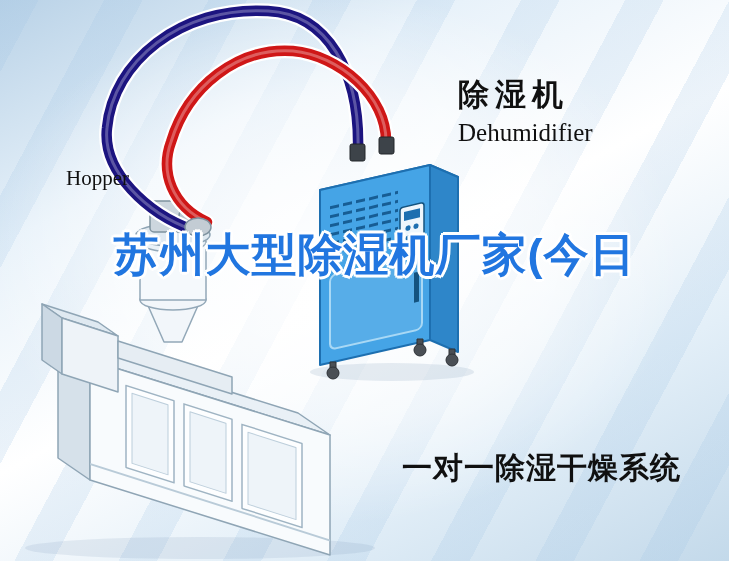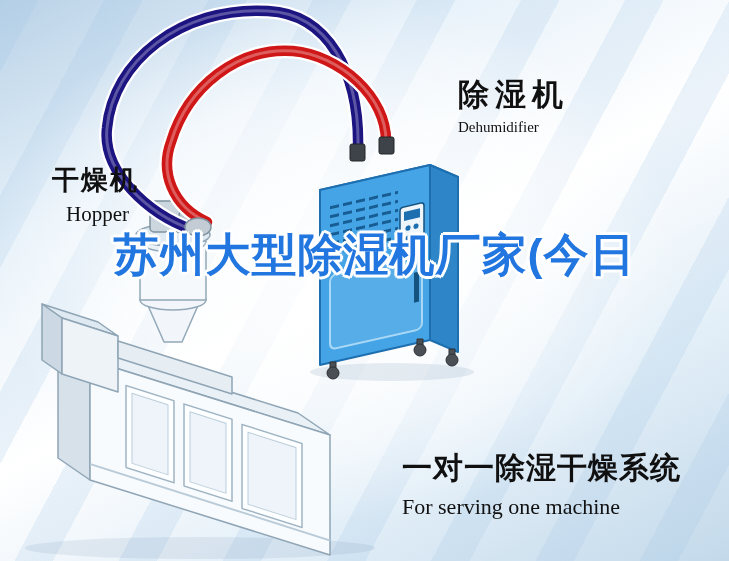--- a/index.html
+++ b/index.html
@@ -14,21 +14,21 @@
       repeating-linear-gradient(118deg, rgba(158,195,228,0.20) 0px, rgba(158,195,228,0.20) 34px, rgba(255,255,255,0) 34px, rgba(255,255,255,0) 92px),
       linear-gradient(152deg,#b9d2e7 0%, #e8f2fa 26%, #ffffff 50%, #e3eff8 74%, #c3d9ea 100%);
   }
   svg{position:absolute;left:0;top:0;}
   .txt{position:absolute;z-index:5;}
   .cjk-label{font-weight:bold;color:#101010;letter-spacing:2px;}
   .serif-label{font-family:"Liberation Serif", serif;color:#101010;}
   .hopper-cn{font-size:27px;}
   .hopper-en{font-size:21px;margin-top:4px;margin-left:14px;}
   .dehum-cn{font-size:31px;letter-spacing:6px;}
-  .dehum-en{font-size:15px;margin-top:3px;}
+  .dehum-en{font-size:25px;margin-top:3px;}
   .watermark{
     left:0;right:0;top:228px;
     text-align:center;
     font-weight:bold;
     font-size:45px;
     line-height:1.18;
     letter-spacing:1px;
     color:#2176e0;
     text-shadow:
       -2px -2px 0 #fff, 2px -2px 0 #fff, -2px 2px 0 #fff, 2px 2px 0 #fff,
@@ -128,31 +128,29 @@
       <path d="M 207,222 C 172,206 160,172 171,142 C 188,86 238,47 293,51 C 338,55 388,96 386,144" stroke="#cf1717" stroke-width="10.5"></path>
       <path d="M 207,222 C 172,206 160,172 171,142 C 188,86 238,47 293,51 C 338,55 388,96 386,144" stroke="rgba(255,255,255,0.30)" stroke-width="3"></path>
     </g>
 
     <ellipse cx="198" cy="227" rx="13" ry="9" fill="#c3ccd4" stroke="#7e929f" stroke-width="1.5"></ellipse>
     <rect x="350" y="144" width="15" height="17" rx="2" fill="#3d4349" stroke="#23272b" stroke-width="1"></rect>
     <rect x="379" y="137" width="15" height="17" rx="2" fill="#3d4349" stroke="#23272b" stroke-width="1"></rect>
   </svg>
 
   <div class="txt" style="left:52px;top:162px;">
-    <div class="cjk-label hopper-cn">干燥机</div>
     <div class="serif-label hopper-en">Hopper</div>
   </div>
 
   <div class="txt" style="left:458px;top:74px;">
     <div class="cjk-label dehum-cn">除湿机</div>
     <div class="serif-label dehum-en">Dehumidifier</div>
   </div>
 
   <div class="txt watermark">
     <div>苏州大型除湿机厂家(今日</div>
   </div>
 
   <div class="txt caption">
     <div class="caption-cn">一对一除湿干燥系统</div>
-    <div class="caption-en">For serving one machine</div>
   </div>
 
 </div>
 
 </body></html>

